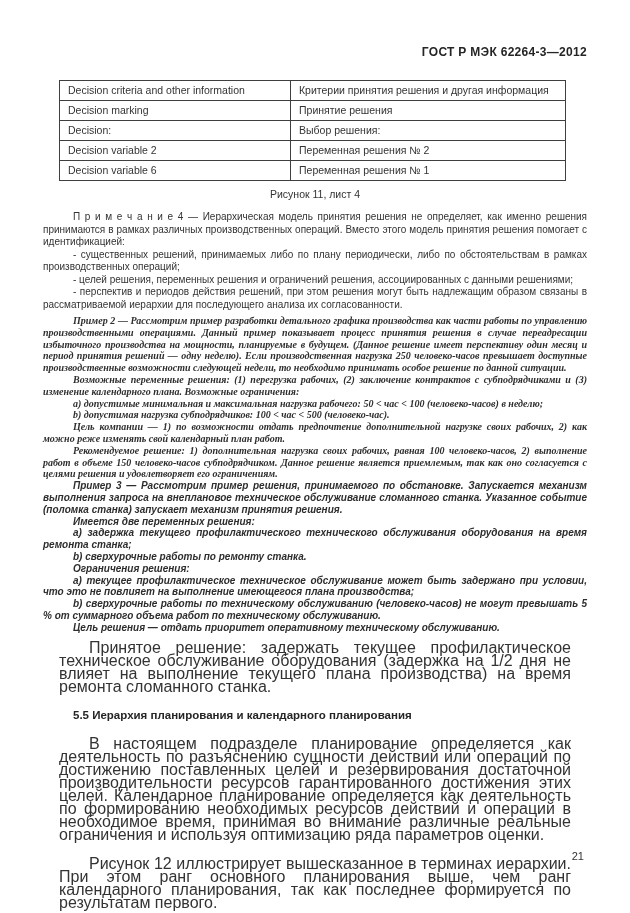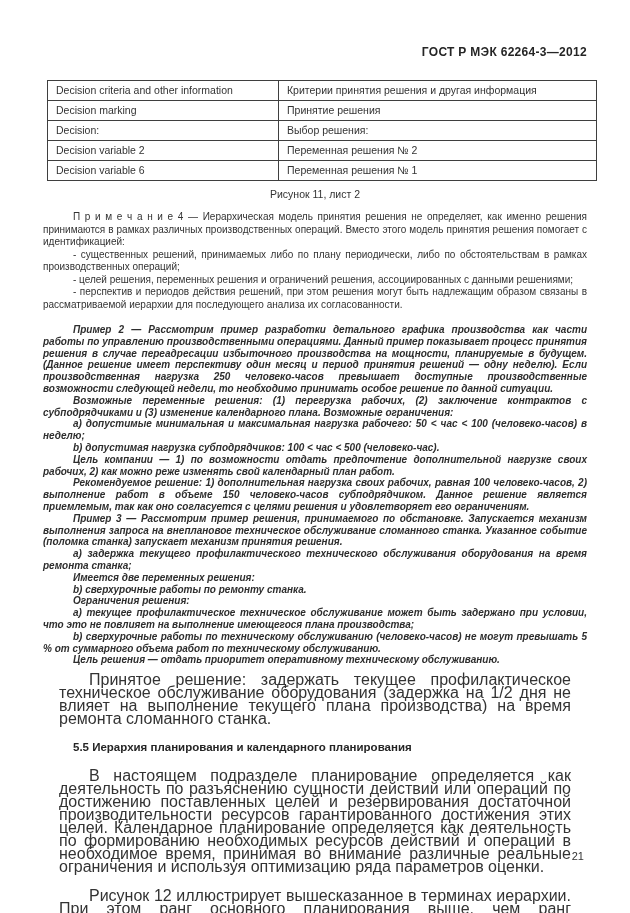--- a/index.html
+++ b/index.html
@@ -22,22 +22,22 @@
   .doc-code {
     text-align: right;
     font-weight: bold;
     font-size: 12px;
     letter-spacing: 0.3px;
     color: #252525;
   }
   .fig-table {
     border-collapse: collapse;
     table-layout: fixed;
-    width: 550px;
-    margin: 21px 0 0 4px;
+    width: 507px;
+    margin: 21px 0 0 16px;
   }
   .fig-table td {
     border: 1px solid #3f3f3f;
     font-size: 10.5px;
     color: #333333;
     padding: 3px 8px 4px 8px;
     height: 12px;
     vertical-align: middle;
     white-space: nowrap;
     overflow: hidden;
@@ -59,21 +59,21 @@
   .note p { margin: 0; text-indent: 30px; }
   .example {
     font-size: 10px;
     line-height: 11.8px;
     font-style: italic;
     font-weight: bold;
     text-align: justify;
     color: #2e2e2e;
   }
   .example p { margin: 0; text-indent: 30px; }
-  .example-2 { margin-top: 13px; }
+  .example-2 { margin-top: 4px; font-family: Liberation Serif, serif; }
   .body-para {
     font-size: 16px;
     line-height: 13px;
     text-align: justify;
     text-indent: 30px;
     margin: 16px;
     color: #333333;
   }
   .decision-para { margin-top: 7px; }
   .section-heading {
@@ -118,42 +118,42 @@
           <td class="en">Decision variable 2</td>
           <td class="ru">Переменная решения № 2</td>
         </tr>
         <tr>
           <td class="en">Decision variable 6</td>
           <td class="ru">Переменная решения № 1</td>
         </tr>
       </tbody>
     </table>
 
-    <div class="fig-caption">Рисунок 11, лист 2</div>
+    <div class="fig-caption">Рисунок 11, лист 4</div>
 
     <div class="note">
       <p>П р и м е ч а н и е  4 — Иерархическая модель принятия решения не определяет, как именно решения принимаются в рамках различных производственных операций. Вместо этого модель принятия решения помогает с идентификацией:</p>
       <p>- существенных решений, принимаемых либо по плану периодически, либо по обстоятельствам в рамках производственных операций;</p>
       <p>- целей решения, переменных решения и ограничений решения, ассоциированных с данными решениями;</p>
       <p>- перспектив и периодов действия решений, при этом решения могут быть надлежащим образом связаны в рассматриваемой иерархии для последующего анализа их согласованности.</p>
     </div>
 
     <div class="example example-2">
       <p>Пример 2 — Рассмотрим пример разработки детального графика производства как части работы по управлению производственными операциями. Данный пример показывает процесс принятия решения в случае переадресации избыточного производства на мощности, планируемые в будущем. (Данное решение имеет перспективу один месяц и период принятия решений — одну неделю). Если производственная нагрузка 250 человеко-часов превышает доступные производственные возможности следующей недели, то необходимо принимать особое решение по данной ситуации.</p>
       <p>Возможные переменные решения: (1) перегрузка рабочих, (2) заключение контрактов с субподрядчиками и (3) изменение календарного плана. Возможные ограничения:</p>
       <p>а) допустимые минимальная и максимальная нагрузка рабочего: 50 &lt; час &lt; 100 (человеко-часов) в неделю;</p>
       <p>b) допустимая нагрузка субподрядчиков: 100 &lt; час &lt; 500 (человеко-час).</p>
       <p>Цель компании — 1) по возможности отдать предпочтение дополнительной нагрузке своих рабочих, 2) как можно реже изменять свой календарный план работ.</p>
       <p>Рекомендуемое решение: 1) дополнительная нагрузка своих рабочих, равная 100 человеко-часов, 2) выполнение работ в объеме 150 человеко-часов субподрядчиком. Данное решение является приемлемым, так как оно согласуется с целями решения и удовлетворяет его ограничениям.</p>
     </div>
 
     <div class="example example-3">
       <p>Пример 3 — Рассмотрим пример решения, принимаемого по обстановке. Запускается механизм выполнения запроса на внеплановое техническое обслуживание сломанного станка. Указанное событие (поломка станка) запускает механизм принятия решения.</p>
+      <p>Имеется две переменных решения:</p>
       <p>а) задержка текущего профилактического технического обслуживания оборудования на время ремонта станка;</p>
-      <p>Имеется две переменных решения:</p>
       <p>b) сверхурочные работы по ремонту станка.</p>
       <p>Ограничения решения:</p>
       <p>а) текущее профилактическое техническое обслуживание может быть задержано при условии, что это не повлияет на выполнение имеющегося плана производства;</p>
       <p>b) сверхурочные работы по техническому обслуживанию (человеко-часов) не могут превышать 5 % от суммарного объема работ по техническому обслуживанию.</p>
       <p>Цель решения — отдать приоритет оперативному техническому обслуживанию.</p>
     </div>
 
     <p class="body-para decision-para">Принятое решение: задержать текущее профилактическое техническое обслуживание оборудования (задержка на 1/2 дня не влияет на выполнение текущего плана производства) на время ремонта сломанного станка.</p>
 
     <div class="section-heading">5.5 Иерархия планирования и календарного планирования</div>

